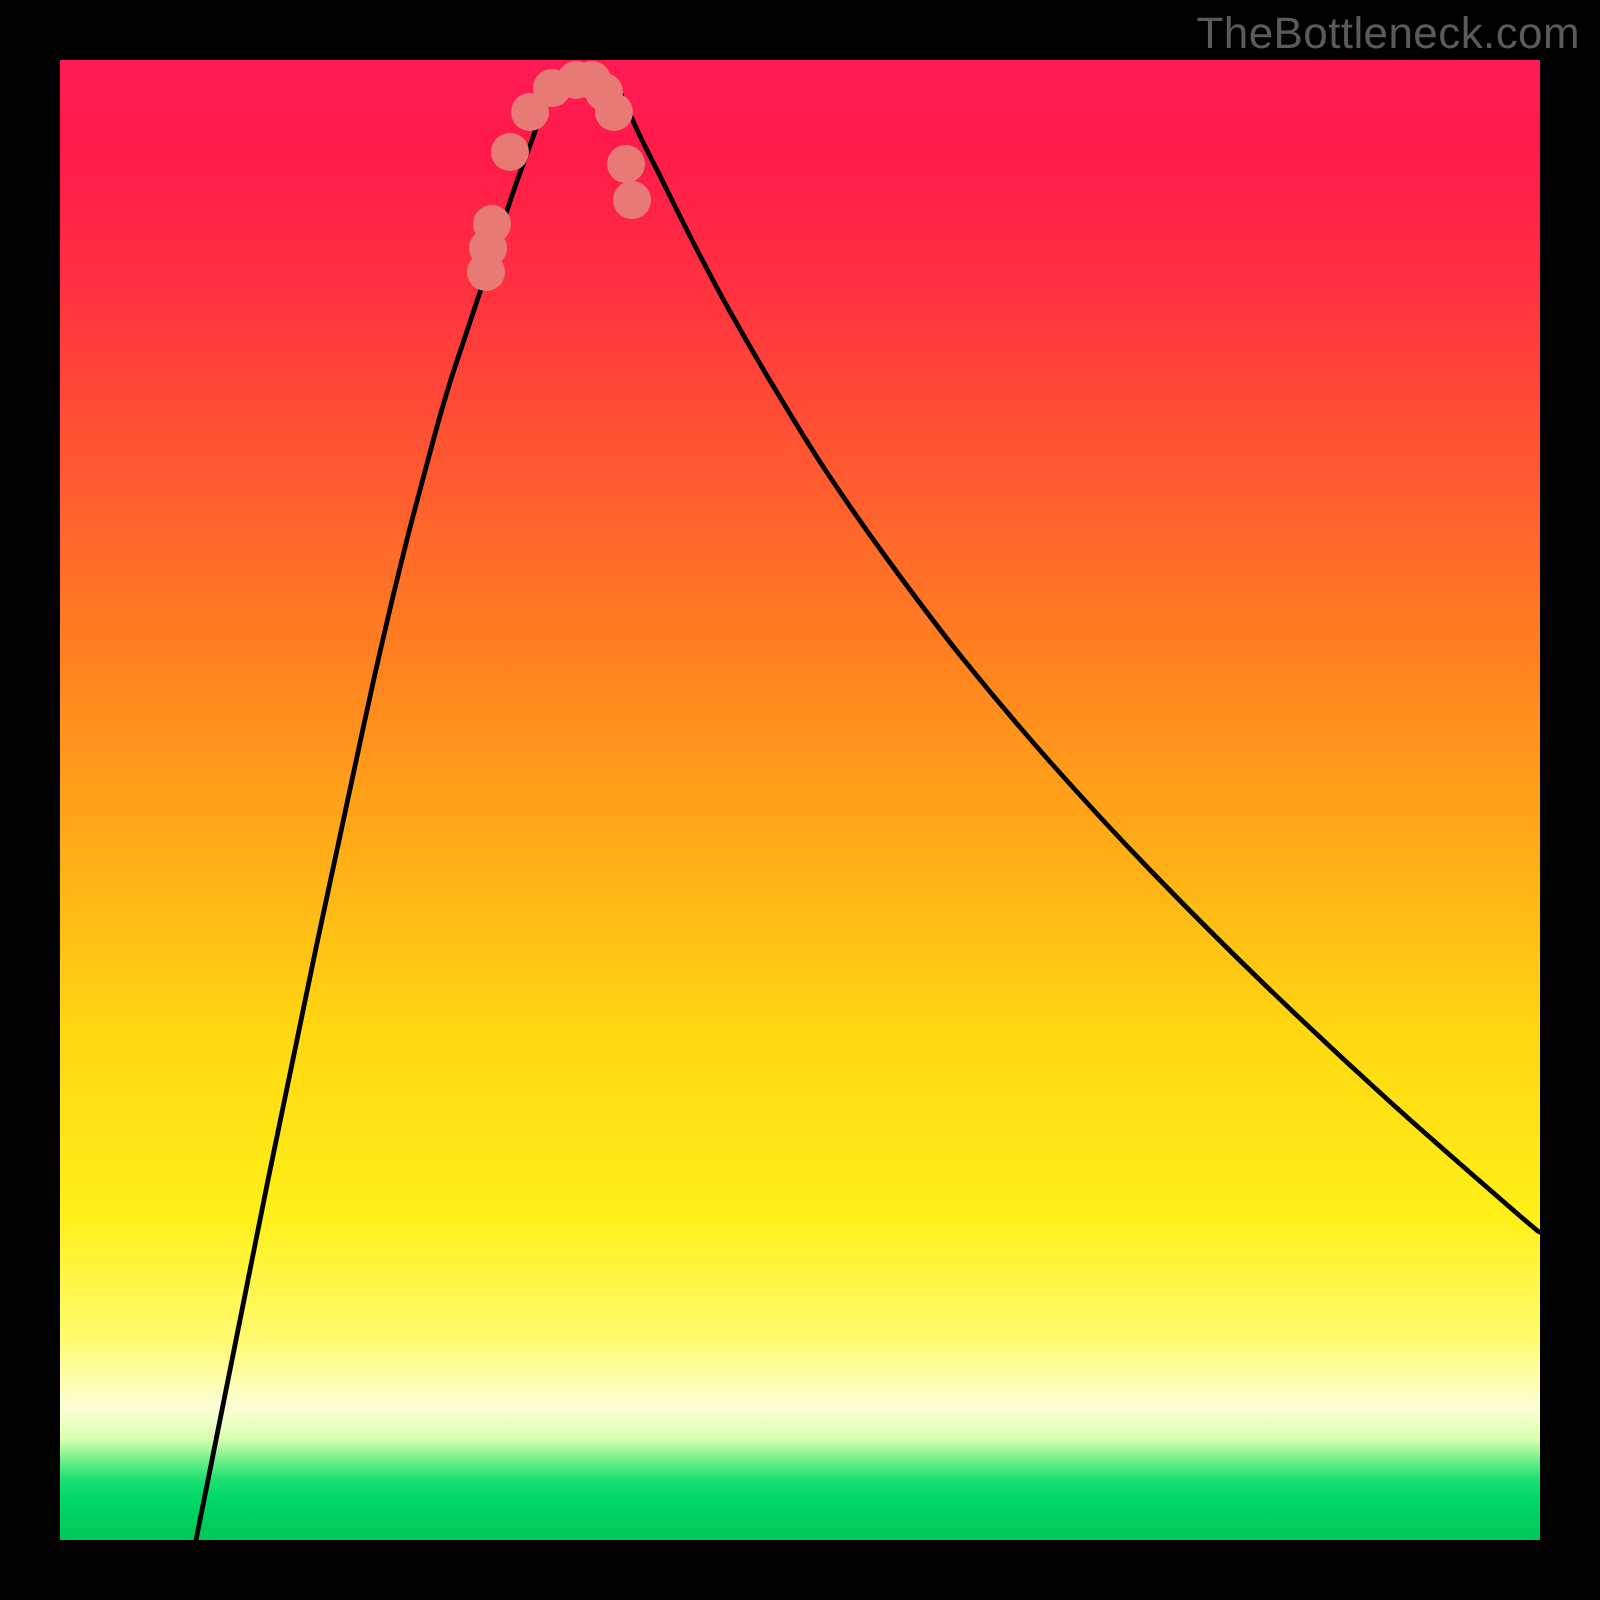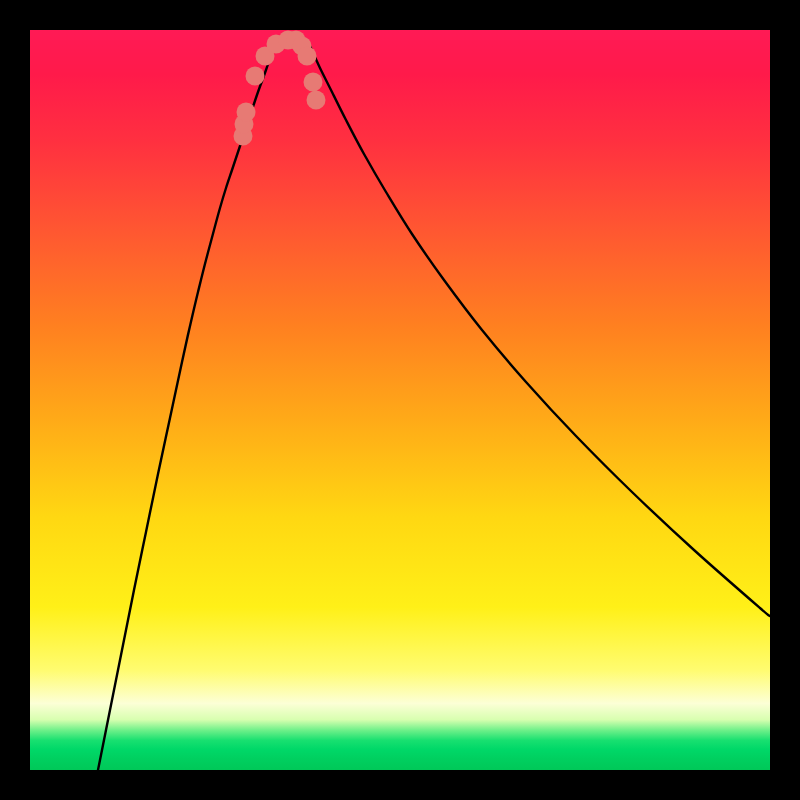--- a/index.html
+++ b/index.html
@@ -90,13 +90,14 @@
           <circle cx="246" cy="14" r="9.5" class="marker"></circle>
           <circle cx="258" cy="10" r="9.5" class="marker"></circle>
           <circle cx="266" cy="10" r="9.5" class="marker"></circle>
           <circle cx="272" cy="16" r="9.5" class="marker"></circle>
           <circle cx="277" cy="26" r="9.5" class="marker"></circle>
           <circle cx="283" cy="52" r="9.5" class="marker"></circle>
           <circle cx="286" cy="70" r="9.5" class="marker"></circle>
         </g>
     </svg>
   </div>
+  <div class="watermark">TheBottleneck.com</div>
 </div>
 
 </body></html>

